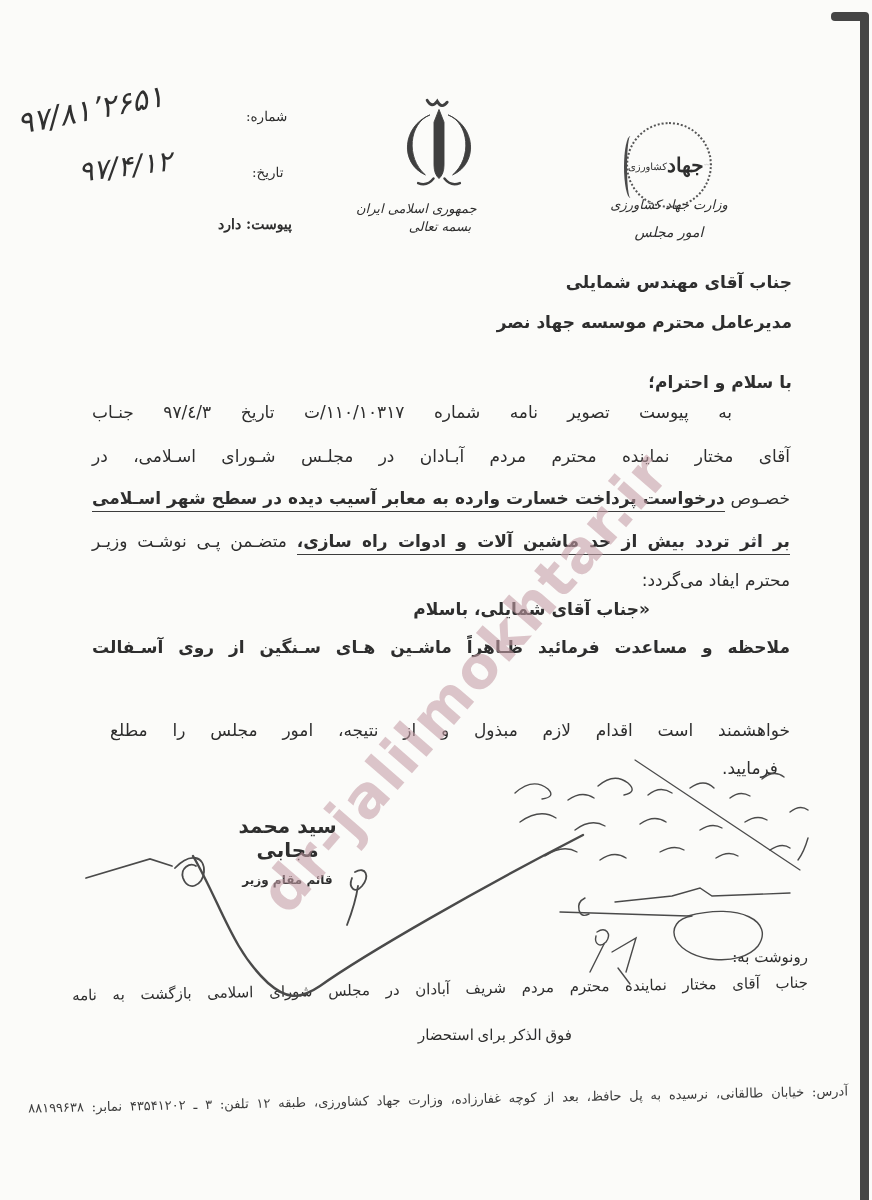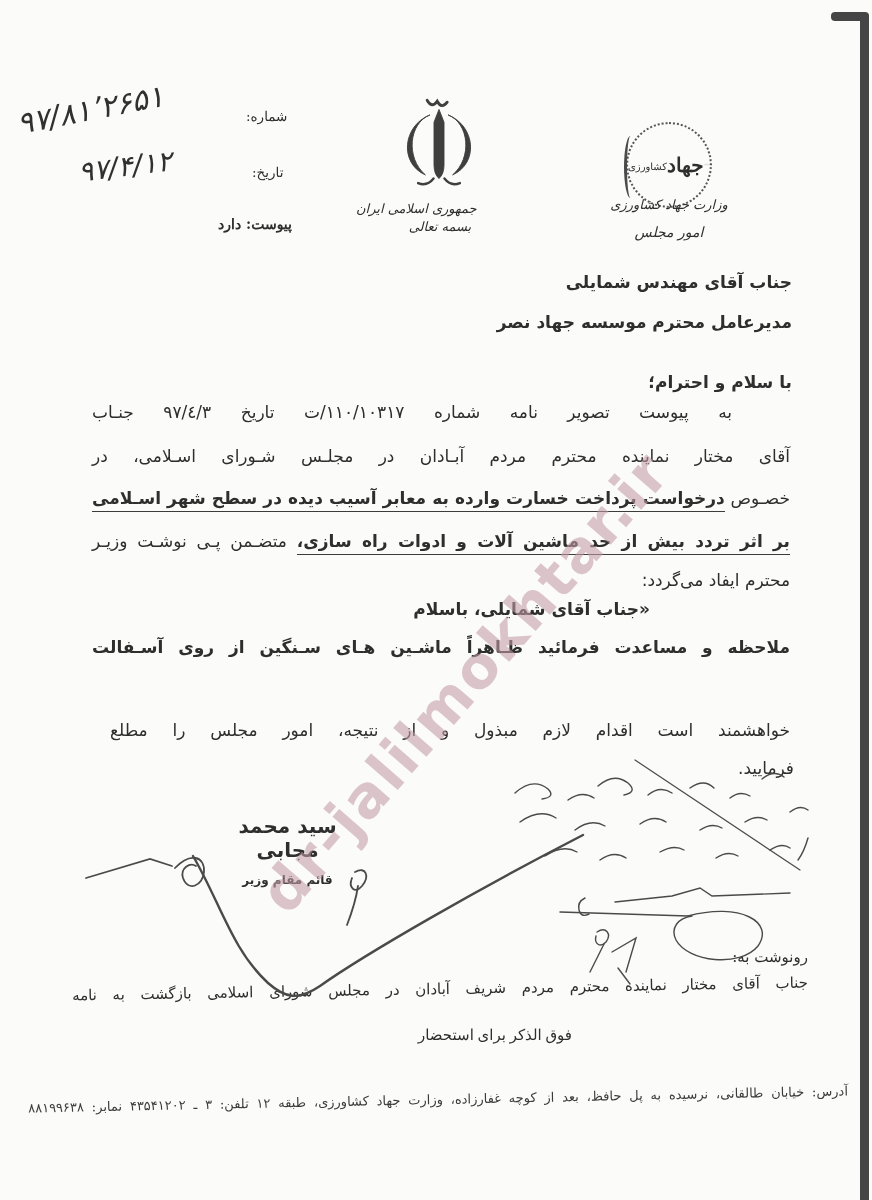--- a/index.html
+++ b/index.html
@@ -49,21 +49,21 @@
   .u{border-bottom:1.6px solid #3c3c3c;padding-bottom:3px;}
   .l1{top:402px;padding-right:58px;}
   .l2{top:446px;}
   .l3{top:488px;}
   .l4{top:531px;}
   .l5{top:570px;right:82px;}
   .q1{top:599px;right:222px;font-weight:bold;}
   .q2{top:637px;font-weight:bold;}
   .q3{top:682px;right:217px;font-weight:bold;}
   .c1{top:720px;left:110px;}
-  .c2{top:758px;right:78px;}
+  .c2{top:758px;right:94px;}
 
   .sig{position:absolute;left:205px;top:814px;width:165px;text-align:center;direction:rtl;z-index:2;}
   .sig-name{font-size:20px;font-weight:bold;}
   .sig-title{font-size:12px;font-weight:bold;margin-top:11px;}
 
   .cc-label{position:absolute;right:64px;top:948px;font-size:15px;font-family:"DejaVu Serif",serif;direction:rtl;white-space:nowrap;}
   .cc-l1{position:absolute;left:72px;right:64px;top:980px;font-size:15px;font-family:"DejaVu Serif",serif;
      direction:rtl;text-align:justify;text-align-last:justify;transform:rotate(-1deg);}
   .cc-l2{position:absolute;right:300px;top:1026px;font-size:15px;font-family:Liberation Serif, serif;direction:rtl;white-space:nowrap;}
 

